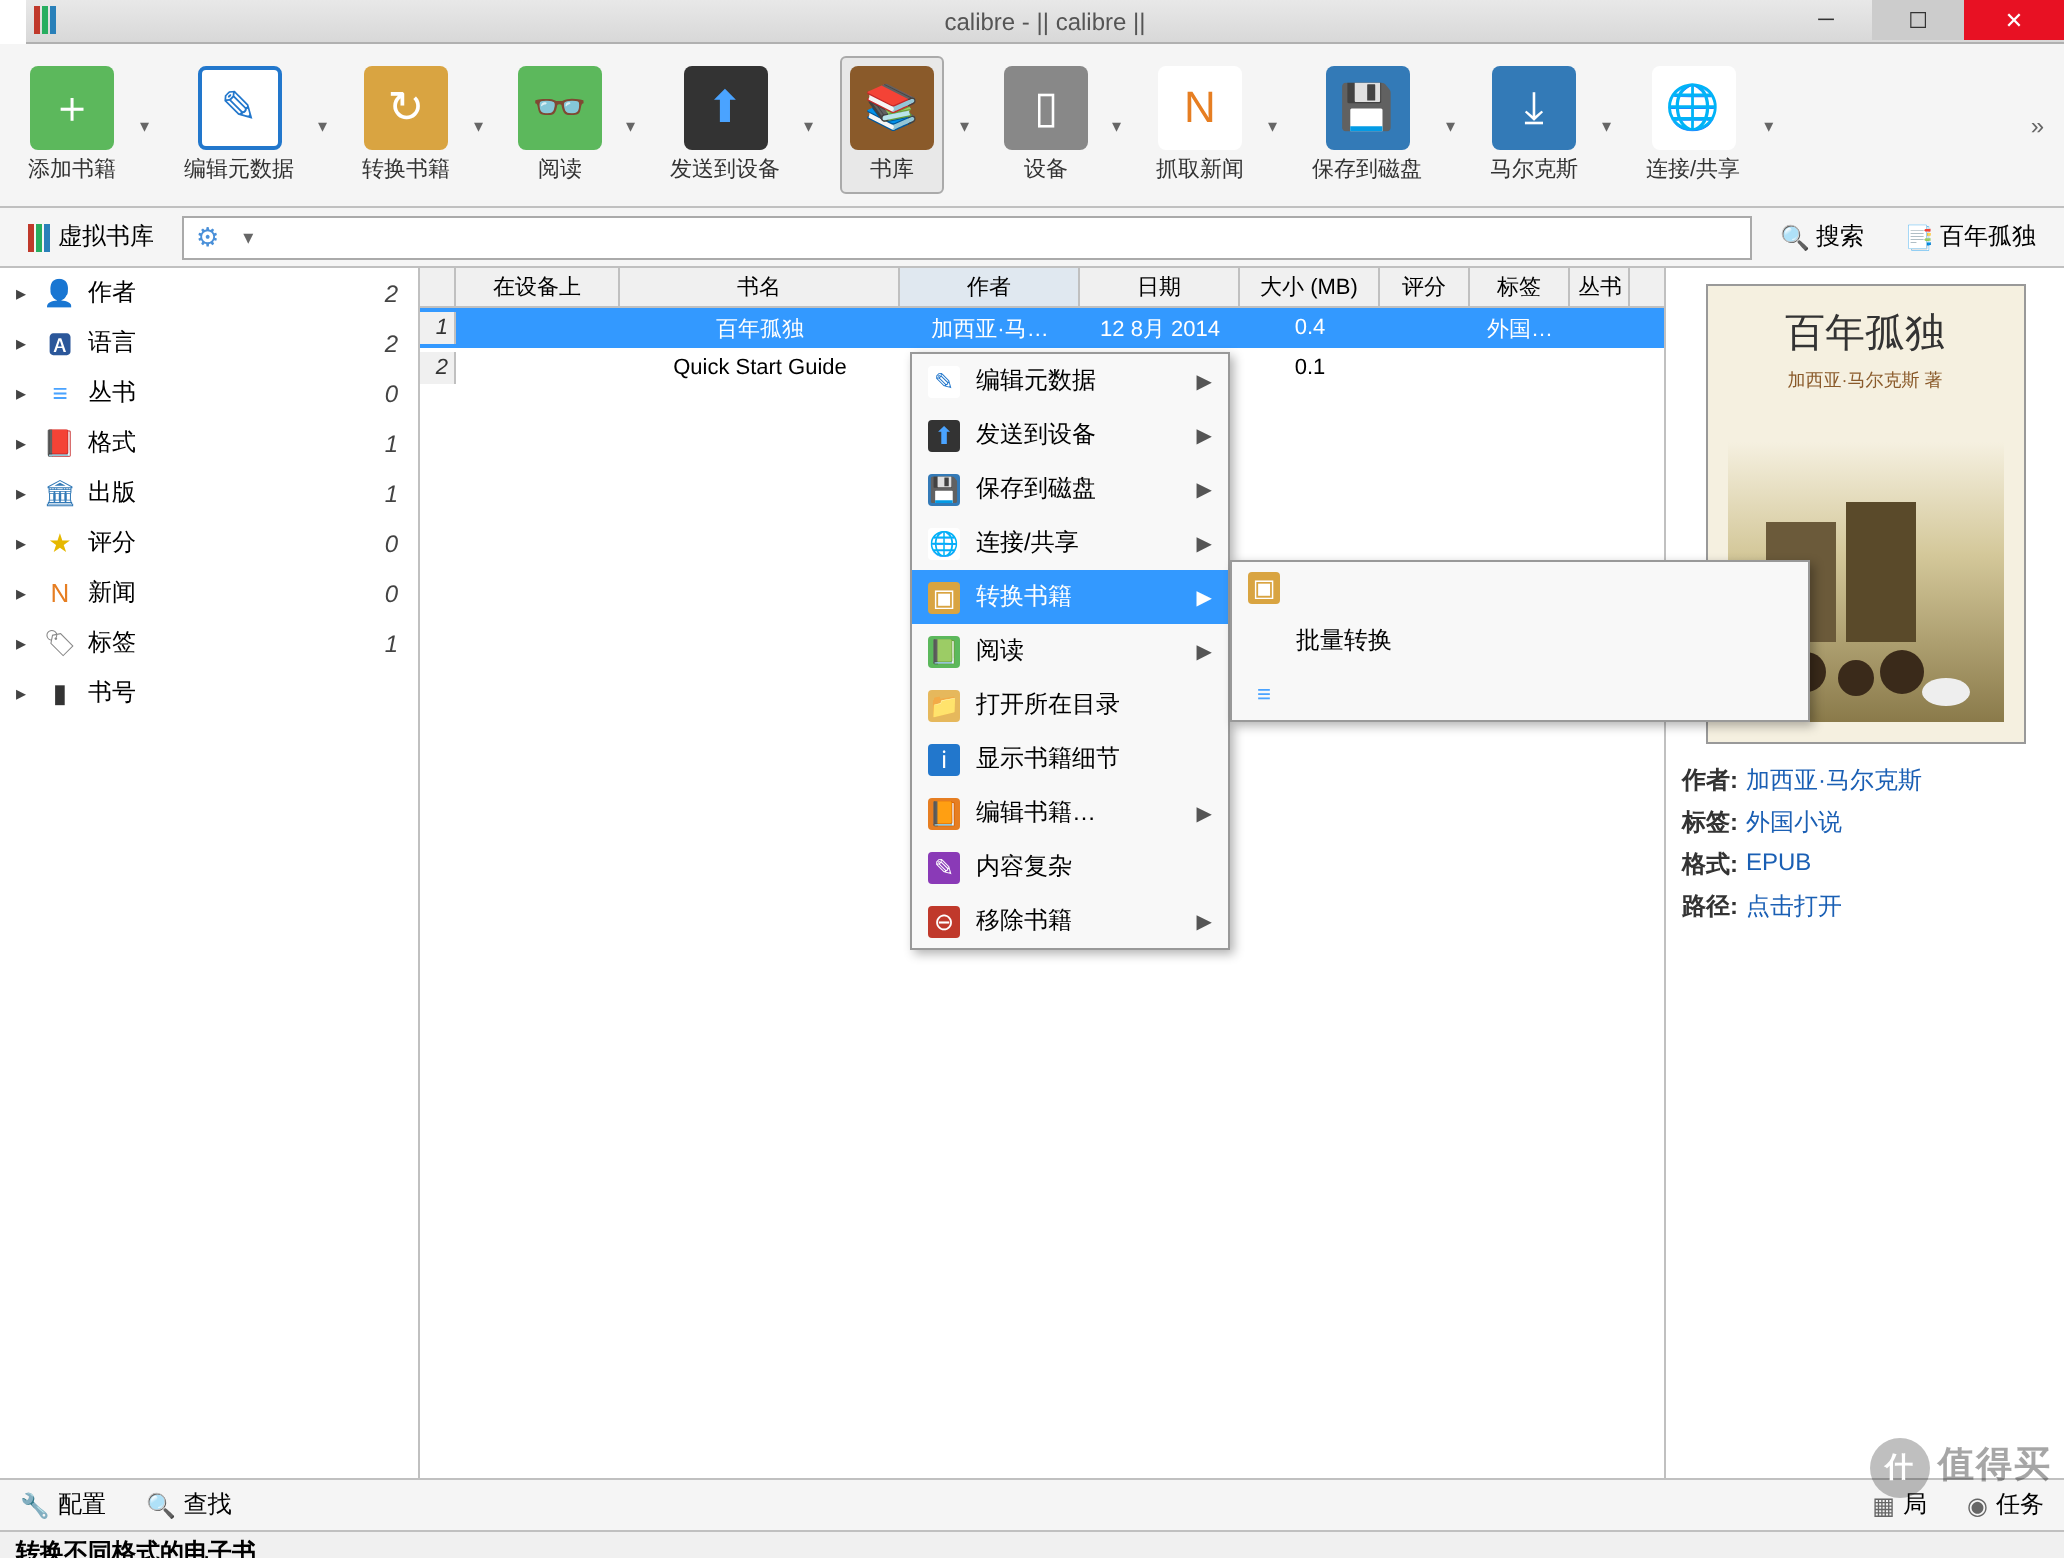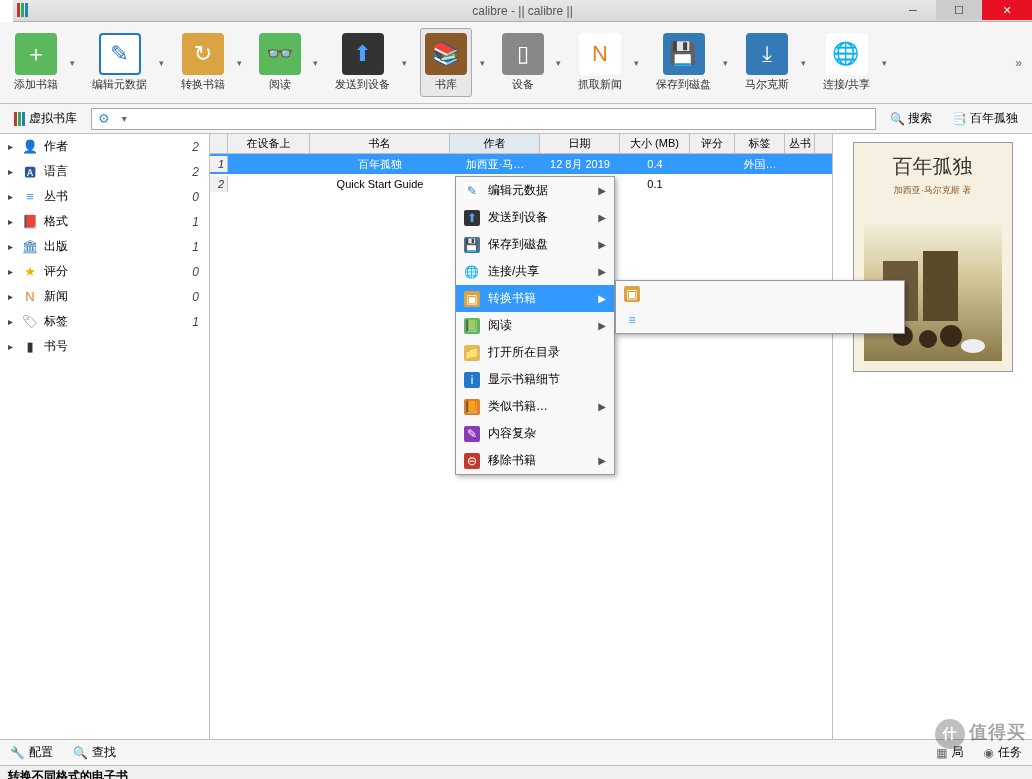--- a/index.html
+++ b/index.html
@@ -245,21 +245,21 @@
         <div class="gh-cell c-w8">标签</div>
         <div class="gh-cell c-w9">丛书</div>
       </div>
     <div class="grid-body" id="gridbody">
 
       <div class="grid-row sel">
           <div class="gc rownum c-w1">1</div>
           <div class="gc c-w2"></div>
           <div class="gc c-w3">百年孤独</div>
           <div class="gc c-w4">加西亚·马…</div>
-          <div class="gc c-w5">12 8月 2019</div>
+          <div class="gc c-w5">12 8月 2014</div>
           <div class="gc c-w6">0.4</div>
           <div class="gc c-w7"></div>
           <div class="gc c-w8">外国…</div>
           <div class="gc c-w9"></div>
         </div>
         <div class="grid-row">
           <div class="gc rownum c-w1">2</div>
           <div class="gc c-w2"></div>
           <div class="gc c-w3">Quick Start Guide</div>
           <div class="gc c-w4">John…</div>
@@ -303,36 +303,40 @@
           <div class="ctx-item">
             <span class="ctx-icon" style="background:#e6b85c;color:#fff">📁</span>
             <span class="ctx-label">打开所在目录</span>
           </div>
           <div class="ctx-item">
             <span class="ctx-icon" style="background:#2277cc;color:#fff">ℹ</span>
             <span class="ctx-label">显示书籍细节</span>
           </div>
           <div class="ctx-item">
             <span class="ctx-icon" style="background:#e67e22;color:#fff">📙</span>
-            <span class="ctx-label">类似书籍…</span>
+            <span class="ctx-label">编辑书籍…</span>
             <span class="ctx-arrow">▶</span>
           </div>
           <div class="ctx-item">
             <span class="ctx-icon" style="background:#8a3ab7;color:#fff">✎</span>
             <span class="ctx-label">内容复杂</span>
           </div>
           <div class="ctx-item">
             <span class="ctx-icon" style="background:#c0392b;color:#fff">⊖</span>
             <span class="ctx-label">移除书籍</span>
             <span class="ctx-arrow">▶</span>
           </div>
         </div>
       <div class="ctx-menu" id="submenu" style="left:405px;top:126px;min-width:290px">
           <div class="ctx-item">
             <span class="ctx-icon" style="background:#d9a441;color:#fff">▣</span>
+          </div>
+          <div class="ctx-item">
+            <span class="ctx-icon" style="background:transparent;color:#fff"></span>
+            <span class="ctx-label">批量转换</span>
           </div>
           <div class="ctx-item">
             <span class="ctx-icon" style="background:transparent;color:#4aa3ff">≡</span>
           </div>
         </div>
 
     </div>
   </div>
 
   <div class="detail">
@@ -343,20 +347,38 @@
         <svg width="120" height="120" viewBox="0 0 120 120">
             <rect x="10" y="20" width="35" height="60" fill="#6b5a3a"></rect>
             <rect x="50" y="10" width="35" height="70" fill="#5a4a2a"></rect>
             <circle cx="30" cy="95" r="10" fill="#3a2a1a"></circle>
             <circle cx="55" cy="98" r="9" fill="#3a2a1a"></circle>
             <circle cx="78" cy="95" r="11" fill="#3a2a1a"></circle>
             <ellipse cx="100" cy="105" rx="12" ry="7" fill="#eee"></ellipse>
           </svg>
       </div>
     </div>
+    <div id="metarows">
+        <div class="meta-row">
+          <span class="meta-label">作者:</span>
+          <span class="meta-val">加西亚·马尔克斯</span>
+        </div>
+        <div class="meta-row">
+          <span class="meta-label">标签:</span>
+          <span class="meta-val">外国小说</span>
+        </div>
+        <div class="meta-row">
+          <span class="meta-label">格式:</span>
+          <span class="meta-val">EPUB</span>
+        </div>
+        <div class="meta-row">
+          <span class="meta-label">路径:</span>
+          <span class="meta-val">点击打开</span>
+        </div>
+      </div>
   </div>
 </div>
 
 <div class="bottombar">
   <div class="bb-item">
     <span style="color:#666">🔧</span>
     <span>配置</span>
   </div>
   <div class="bb-item">
     <span style="color:#4a90d9">🔍</span>

